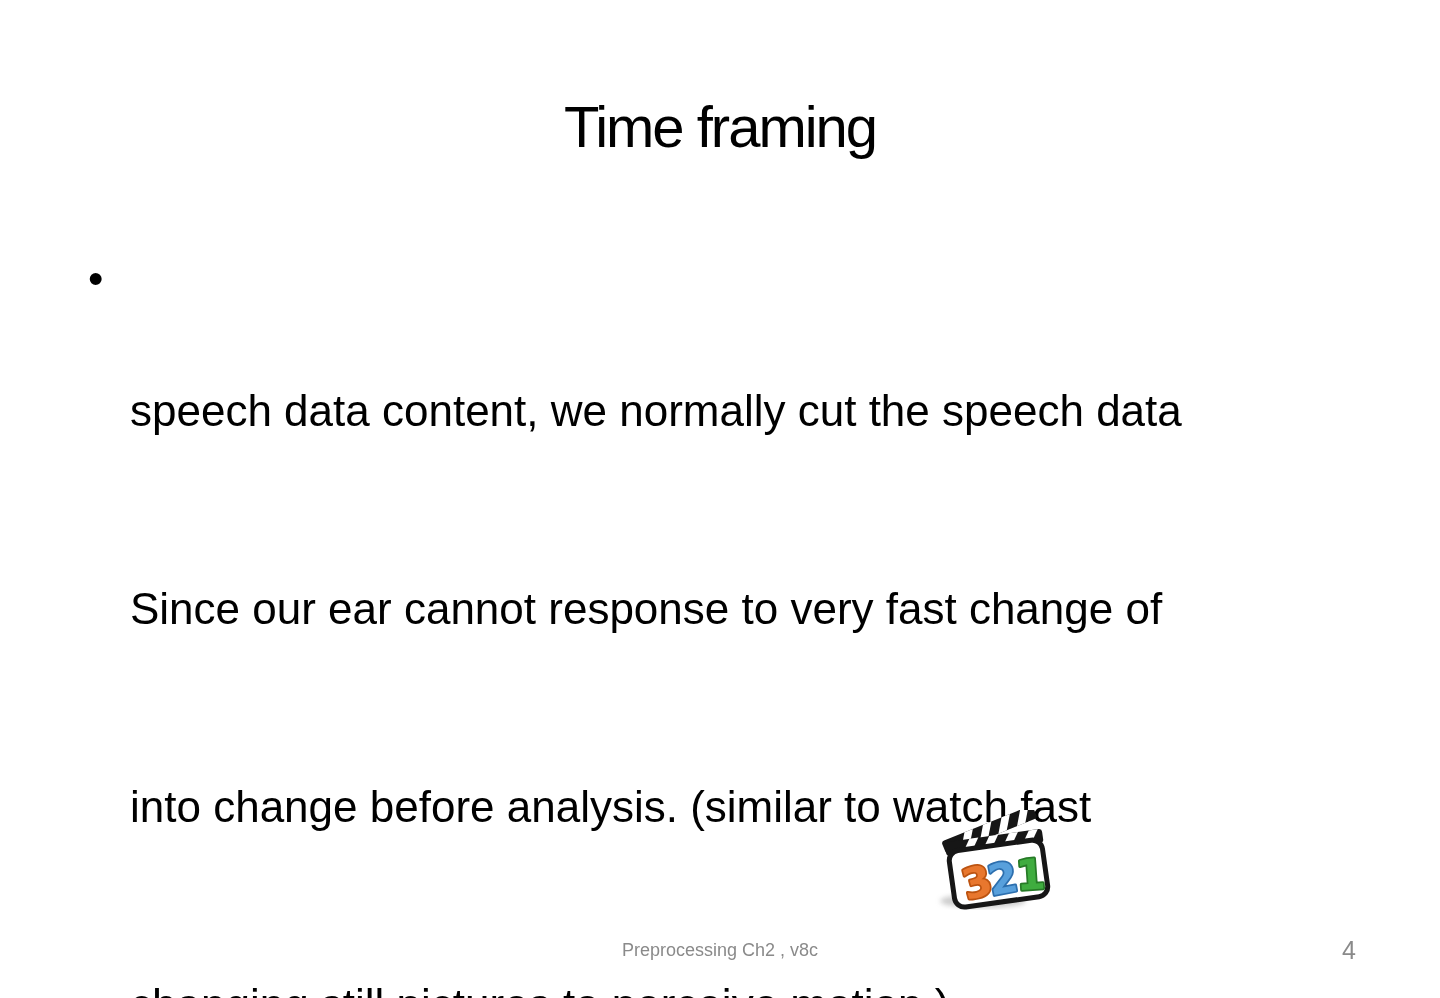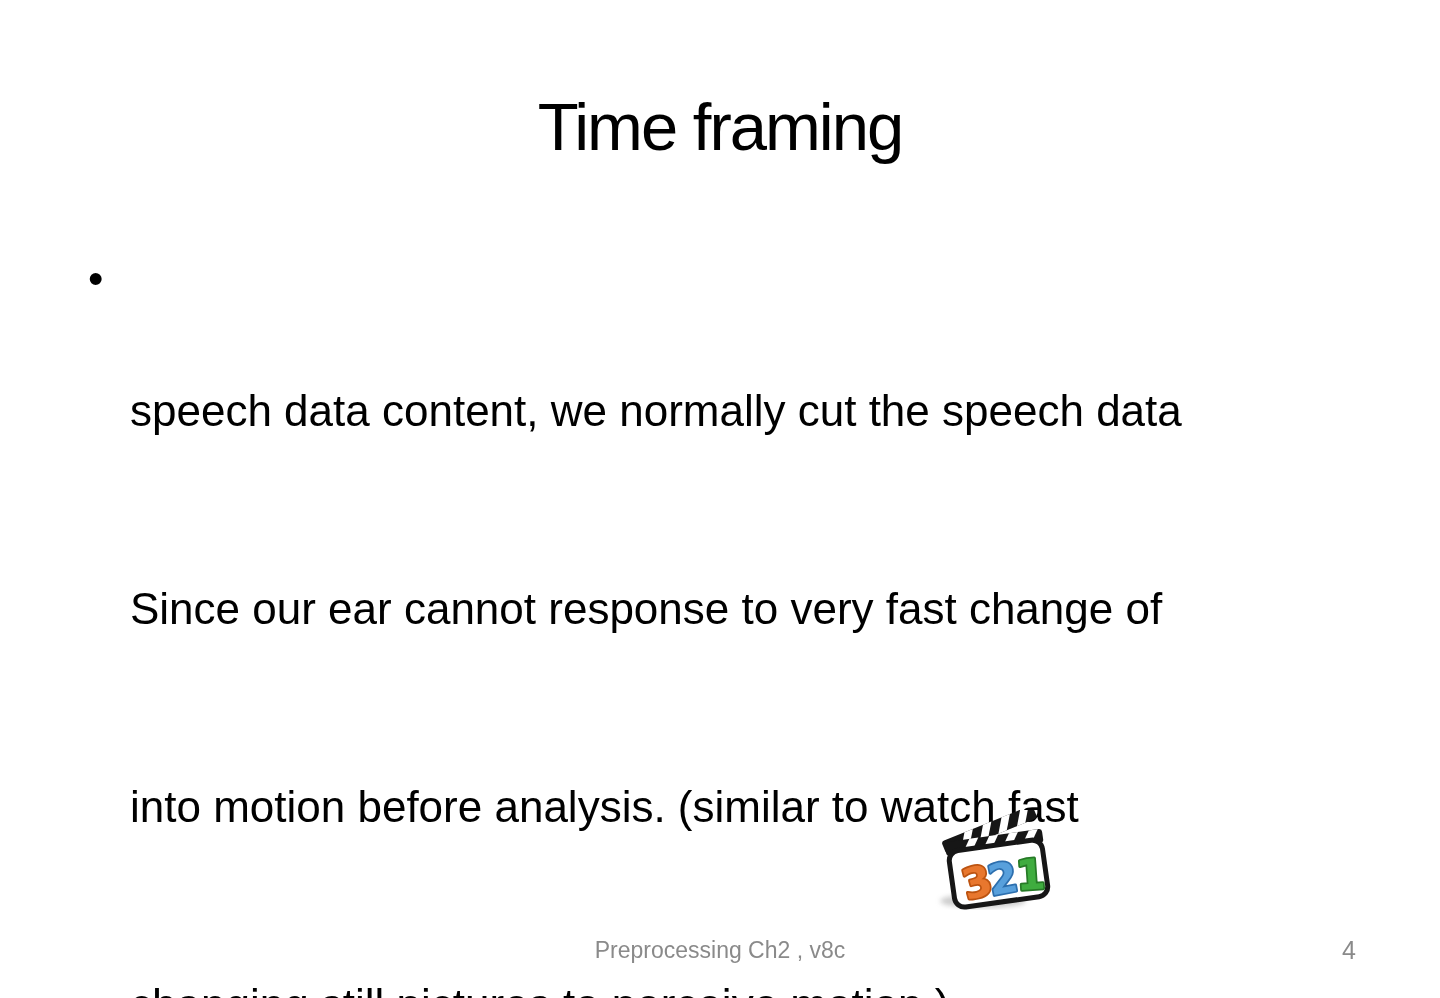--- a/index.html
+++ b/index.html
@@ -7,21 +7,21 @@
     position:relative;
     width:1440px;height:998px;
     background:#ffffff;
     overflow:hidden;
     font-family:"Liberation Sans", sans-serif;
     color:#000;
   }
   .title{
     position:absolute;top:72px;left:0;width:100%;
     text-align:center;
-    font-size:67px;line-height:110px;
+    font-size:58px;line-height:110px;
     letter-spacing:-2px;
     font-weight:400;
     color:#000;
   }
   .content{
     position:absolute;left:88px;top:246px;width:1275px;
   }
   .bullet-item{
     display:flex;
     margin-bottom:12px;
@@ -33,21 +33,21 @@
   }
   .bullet-text{
     font-size:44px;line-height:66px;
     letter-spacing:0;
     color:#000;
     white-space:pre-wrap;
   }
   .footer-text{
     position:absolute;top:936px;left:0;width:100%;
     text-align:center;
-    font-size:23px;line-height:28px;
+    font-size:18px;line-height:28px;
     color:#8A8A8A;
   }
   .page-number{
     position:absolute;top:936px;right:84px;
     font-size:25px;line-height:28px;
     color:#8A8A8A;
   }
   .logo-wrap{
     position:absolute;left:933px;top:810px;width:132px;height:100px;
   }
@@ -59,21 +59,21 @@
 
   <div class="title">Time framing</div>
 
   <div class="content">
 
     <div class="bullet-item">
       <span class="bullet-marker">•</span>
       <div class="bullet-text">
         <div>speech data content, we normally cut the speech data</div>
         <div>Since our ear cannot response to very fast change of</div>
-        <div>into motion before analysis. (similar to watch fast</div>
+        <div>into change before analysis. (similar to watch fast</div>
         <div>changing still pictures to perceive motion )</div>
       </div>
     </div>
 
   </div>
 
   <div class="logo-wrap">
     <svg width="132" height="100" viewBox="0 0 132 100">
       <defs>
         <filter id="softblur" x="-40%" y="-40%" width="180%" height="180%">

